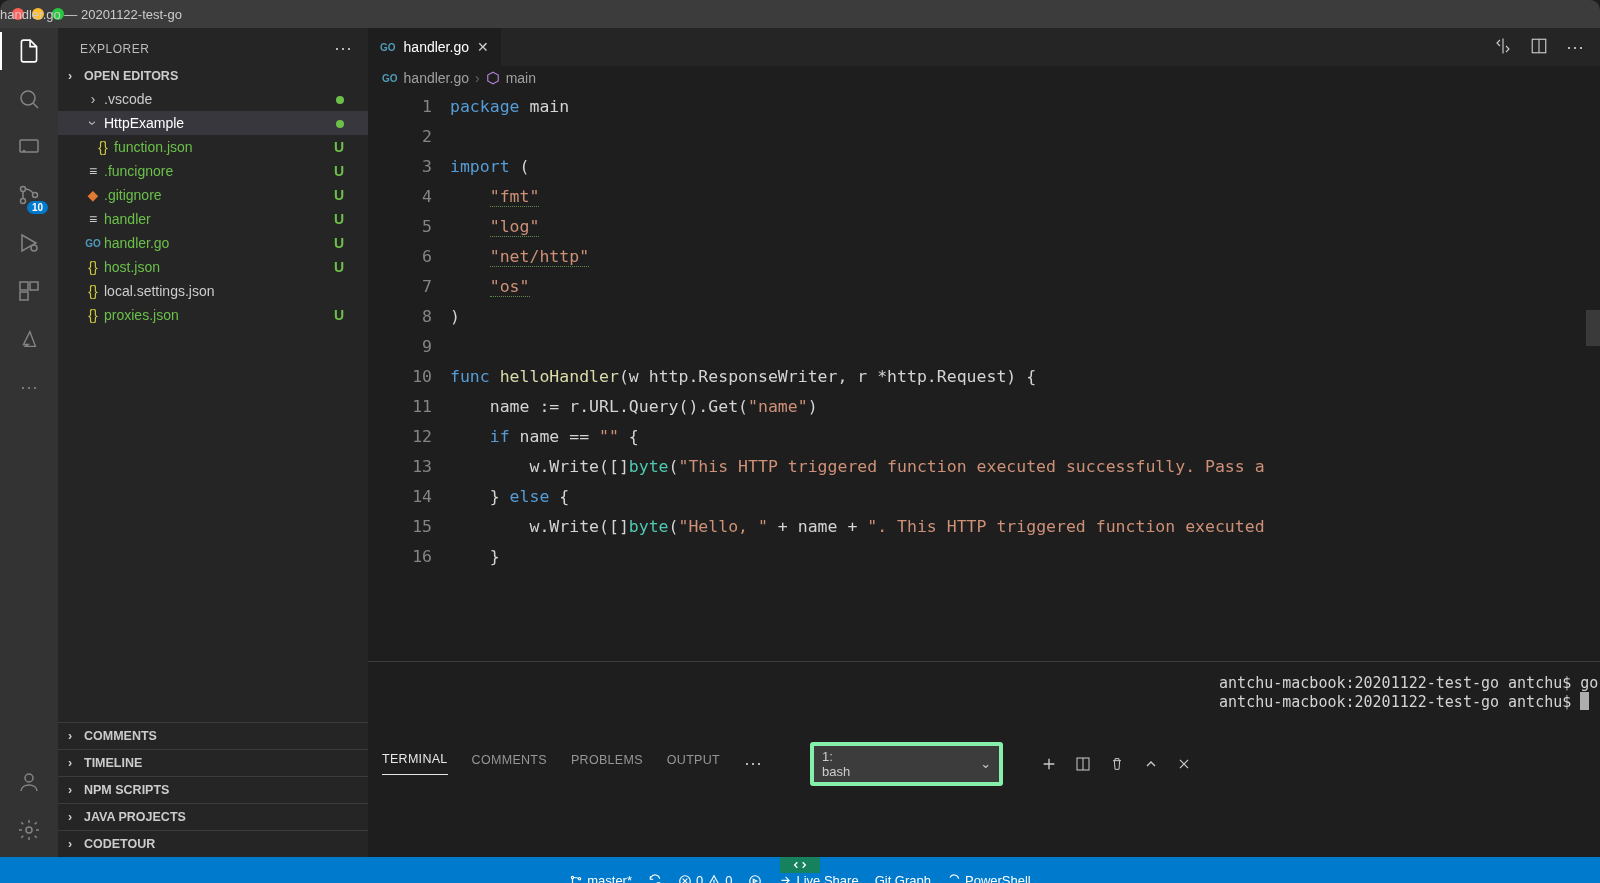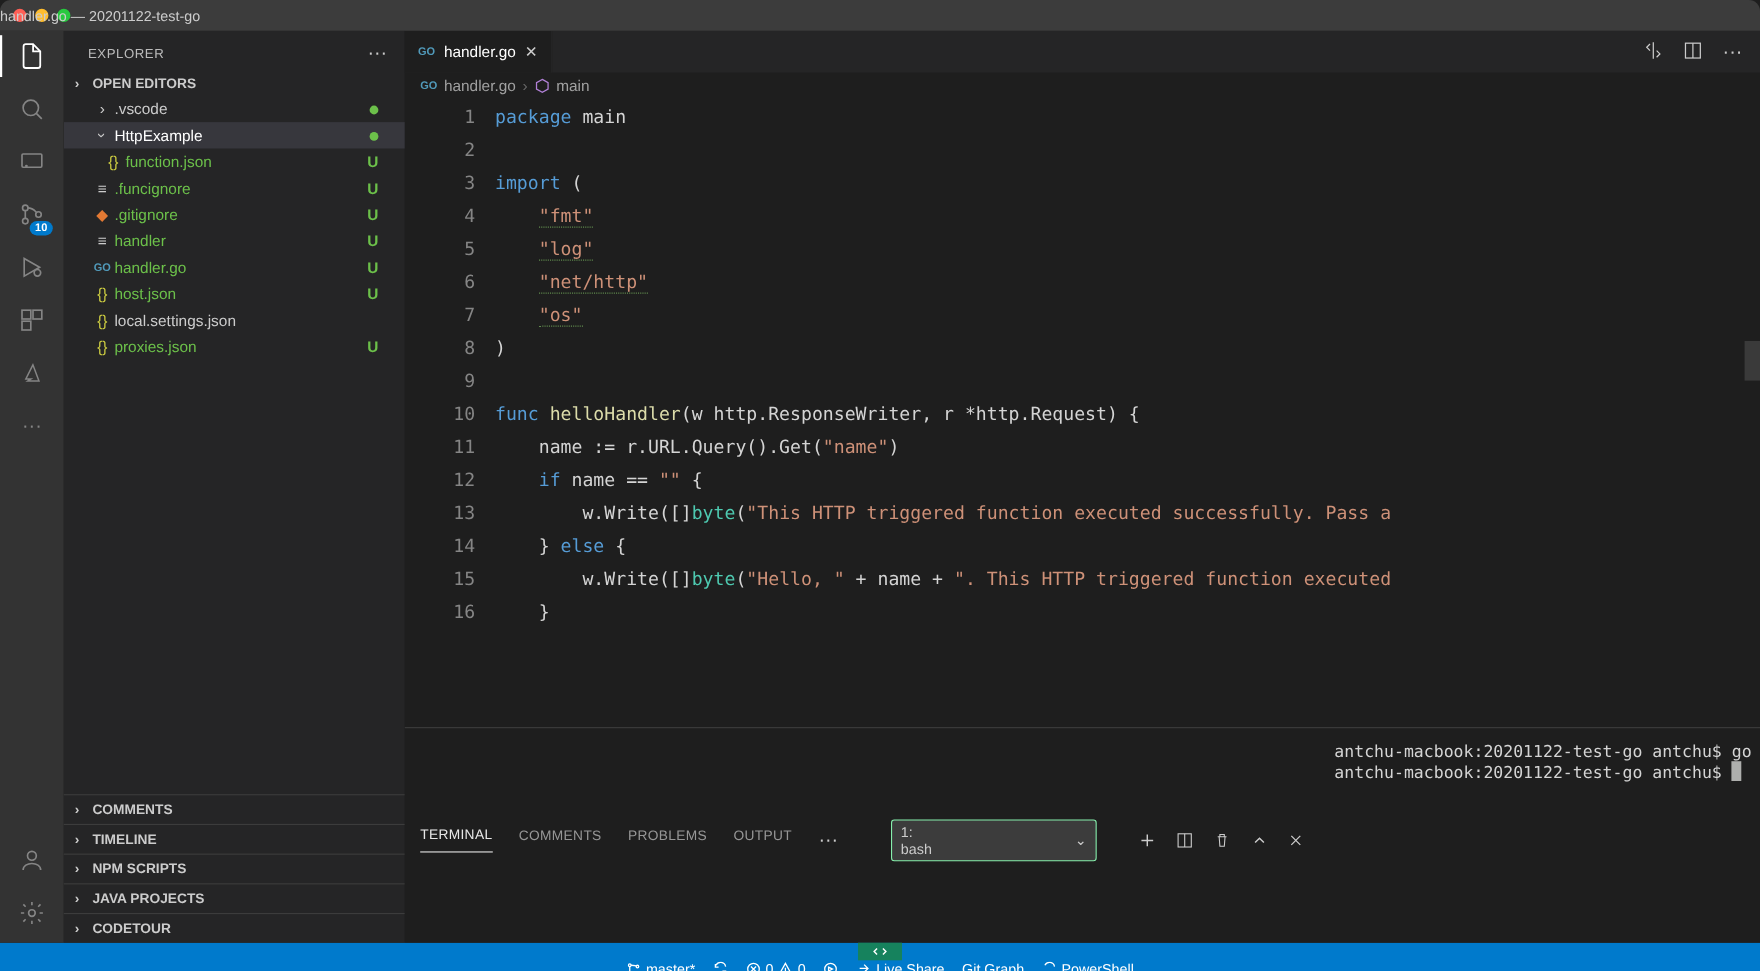--- a/index.html
+++ b/index.html
@@ -54,21 +54,21 @@
   .tk-kw{color:#569cd6;} .tk-id{color:#d4d4d4;} .tk-str{color:#ce9178; border-bottom:1px dotted #608b4e;} .tk-strp{color:#ce9178;} .tk-fn{color:#dcdcaa;} .tk-type{color:#4ec9b0;}
   .tk-op{color:#d4d4d4;}
 
   .minimap-slice { position:absolute; right:0; top:220px; width:14px; height:36px; background:#3a3a3a; }
 
   .panel { height:195px; border-top:1px solid #3c3c3c; display:flex; flex-direction:row; }
   .panel-tabs { display:flex; align-items:center; padding:8px 14px 0 14px; gap:24px; font-size:12.5px; color:#969696; }
   .panel-tab { padding-bottom:8px; cursor:pointer; letter-spacing:0.3px; }
   .panel-tab.active { color:#e7e7e7; border-bottom:1px solid #e7e7e7; }
   .panel-spacer { flex:1; }
-  .term-select { background:#3c3c3c; color:#cccccc; border:1px solid #86efac; font-size:13px; padding:3px 8px; display:flex; align-items:center; gap:130px; border-radius:3px; cursor:pointer; }
+  .term-select { background:#3c3c3c; color:#cccccc; border:4px solid #86efac; font-size:13px; padding:3px 8px; display:flex; align-items:center; gap:130px; border-radius:3px; cursor:pointer; }
   .panel-icons { display:flex; gap:18px; color:#cccccc; margin-left:14px; align-items:center; }
   .panel-icons svg { cursor:pointer; }
   .terminal-body { flex:1; padding:12px 14px; font-family:Menlo,Monaco,Consolas,monospace; font-size:15px; white-space:pre; color:#d4d4d4; }
   .term-cursor { display:inline-block; width:9px; height:18px; background:#aeafad; vertical-align:-3px; }
 
   .statusbar { height:26px; background:#007acc; color:#ffffff; display:flex; align-items:center; font-size:13px;flex-direction:column; }
   .status-remote { background:#16825d; width:40px; height:100%; display:flex; align-items:center; justify-content:center; }
   .status-left, .status-right { display:flex; align-items:center; gap:16px; padding:0 10px; }
   .status-right { margin-left:auto; }
   .status-item { display:flex; align-items:center; gap:4px; cursor:pointer; }

